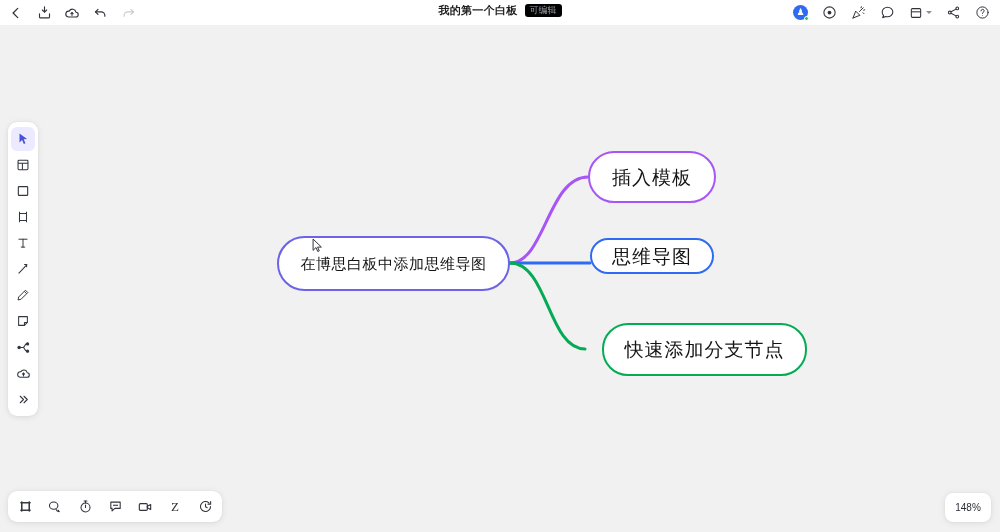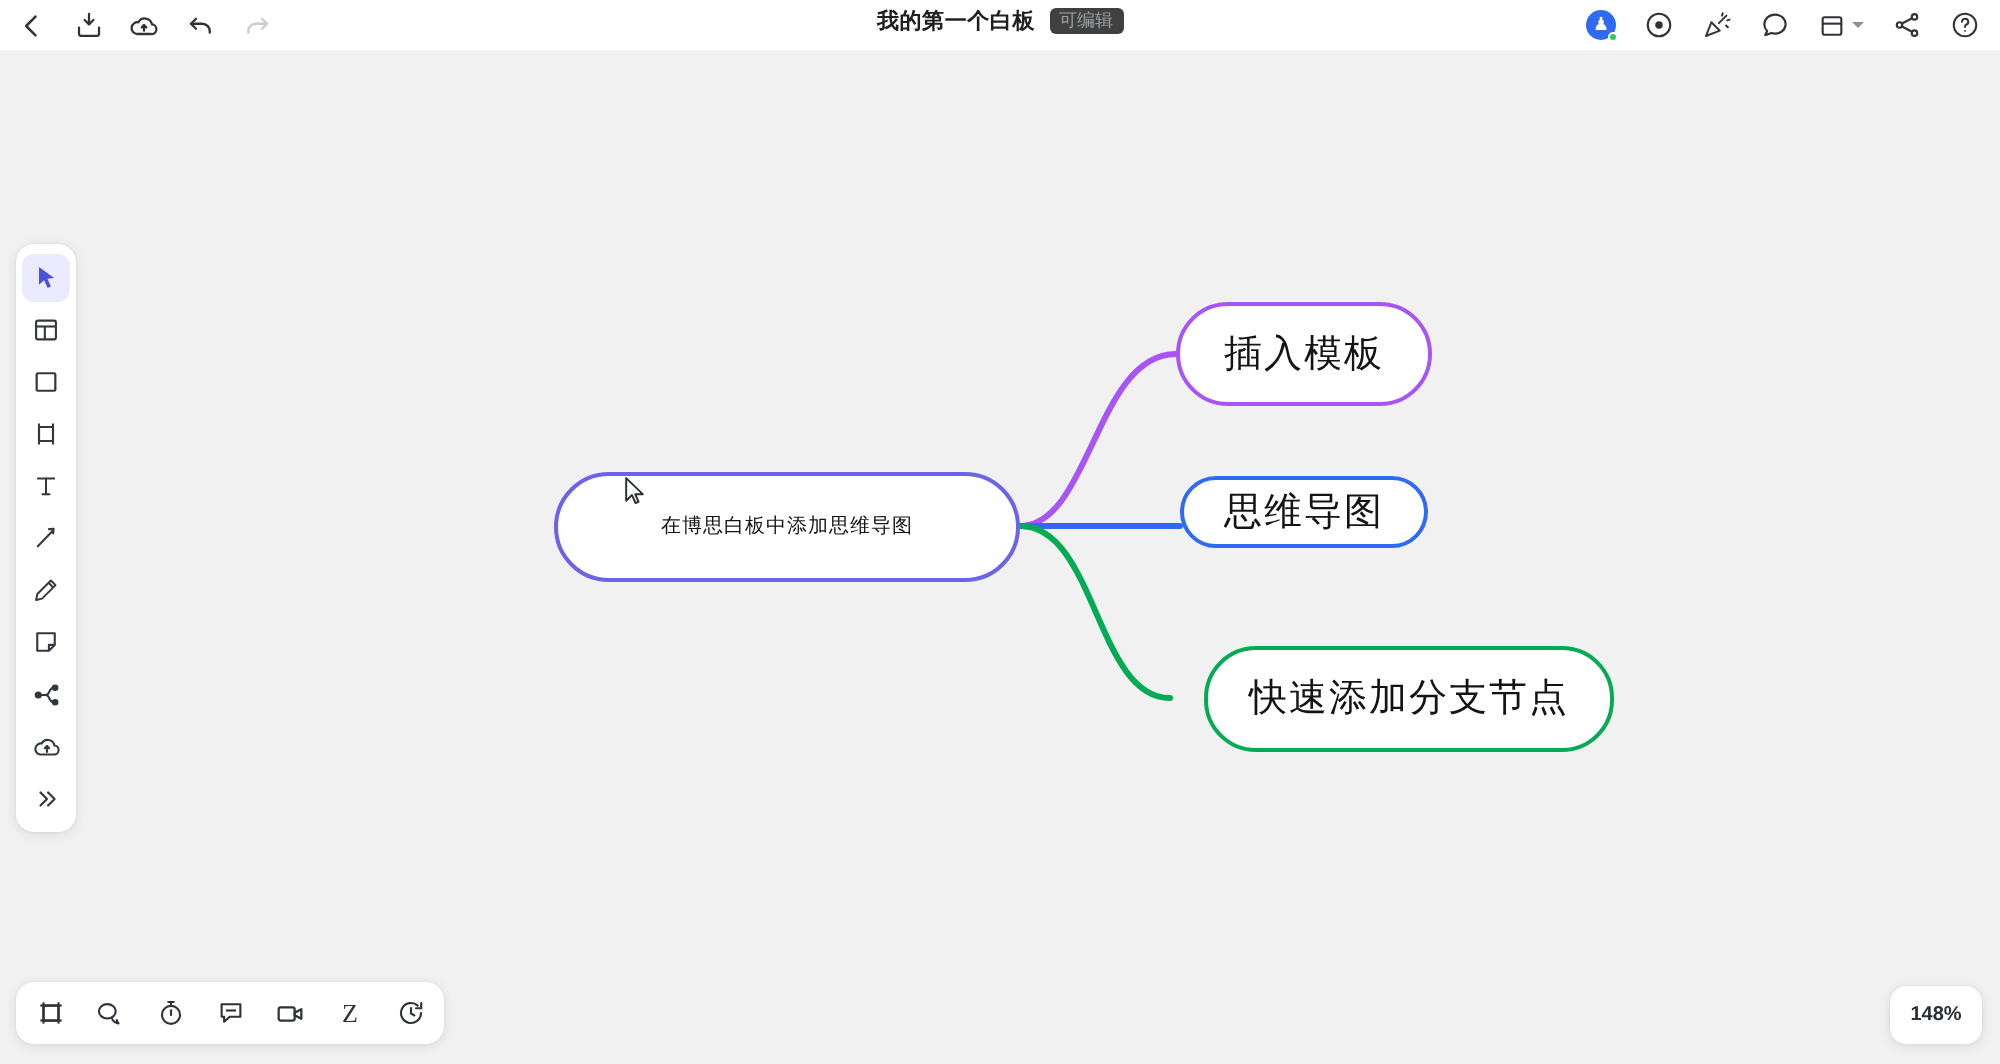--- a/index.html
+++ b/index.html
@@ -61,21 +61,21 @@
   .doc-title {
     font-size: 11px;
     color: #1f1f1f;
     font-weight: 600;
     letter-spacing: .3px;
     pointer-events: auto;
   }
   .doc-badge {
     font-size: 9px;
     color: #9aa0a6;
-    background: #404040;
+    background: #000000;
     border-radius: 3px;
     padding: 2px 5px 2.5px 5px;
     line-height: 1;
     pointer-events: auto;
   }
   .icn {
     width: 16px;
     height: 16px;
     display: inline-flex;
     align-items: center;
@@ -191,21 +191,21 @@
     min-width: 34px;
     height: 29px;
     background: #ffffff;
     border-radius: 8px;
     box-shadow: 0 1px 6px rgba(0,0,0,.10), 0 0 1px rgba(0,0,0,.08);
     display: flex;
     align-items: center;
     justify-content: center;
     font-size: 10px;
     color: #2b2f36;
-    font-weight: 700;
+    font-weight: 400;
     padding: 0 6px;
     z-index: 30;
     cursor: pointer;
   }
 
   
   .canvas {
     position: absolute;
     left: 0; top: 25px;
     width: 1000px;
@@ -235,21 +235,21 @@
     font-size: 15px;
     letter-spacing: .6px;
     line-height: 1;
     white-space: nowrap;
   }
   .node.root {
     border-radius: 28px;
     border: 2.2px solid #6c63e8;
   }
   .node.root .node-label {
-    font-size: 10px;
+    font-size: 15px;
     letter-spacing: .5px;
   }
   .node.purple {
     border-radius: 26px;
     border: 2.4px solid #a855f7;
   }
   .node.blue {
     border-radius: 26px;
     border: 2.4px solid #2f6bf2;
   }

